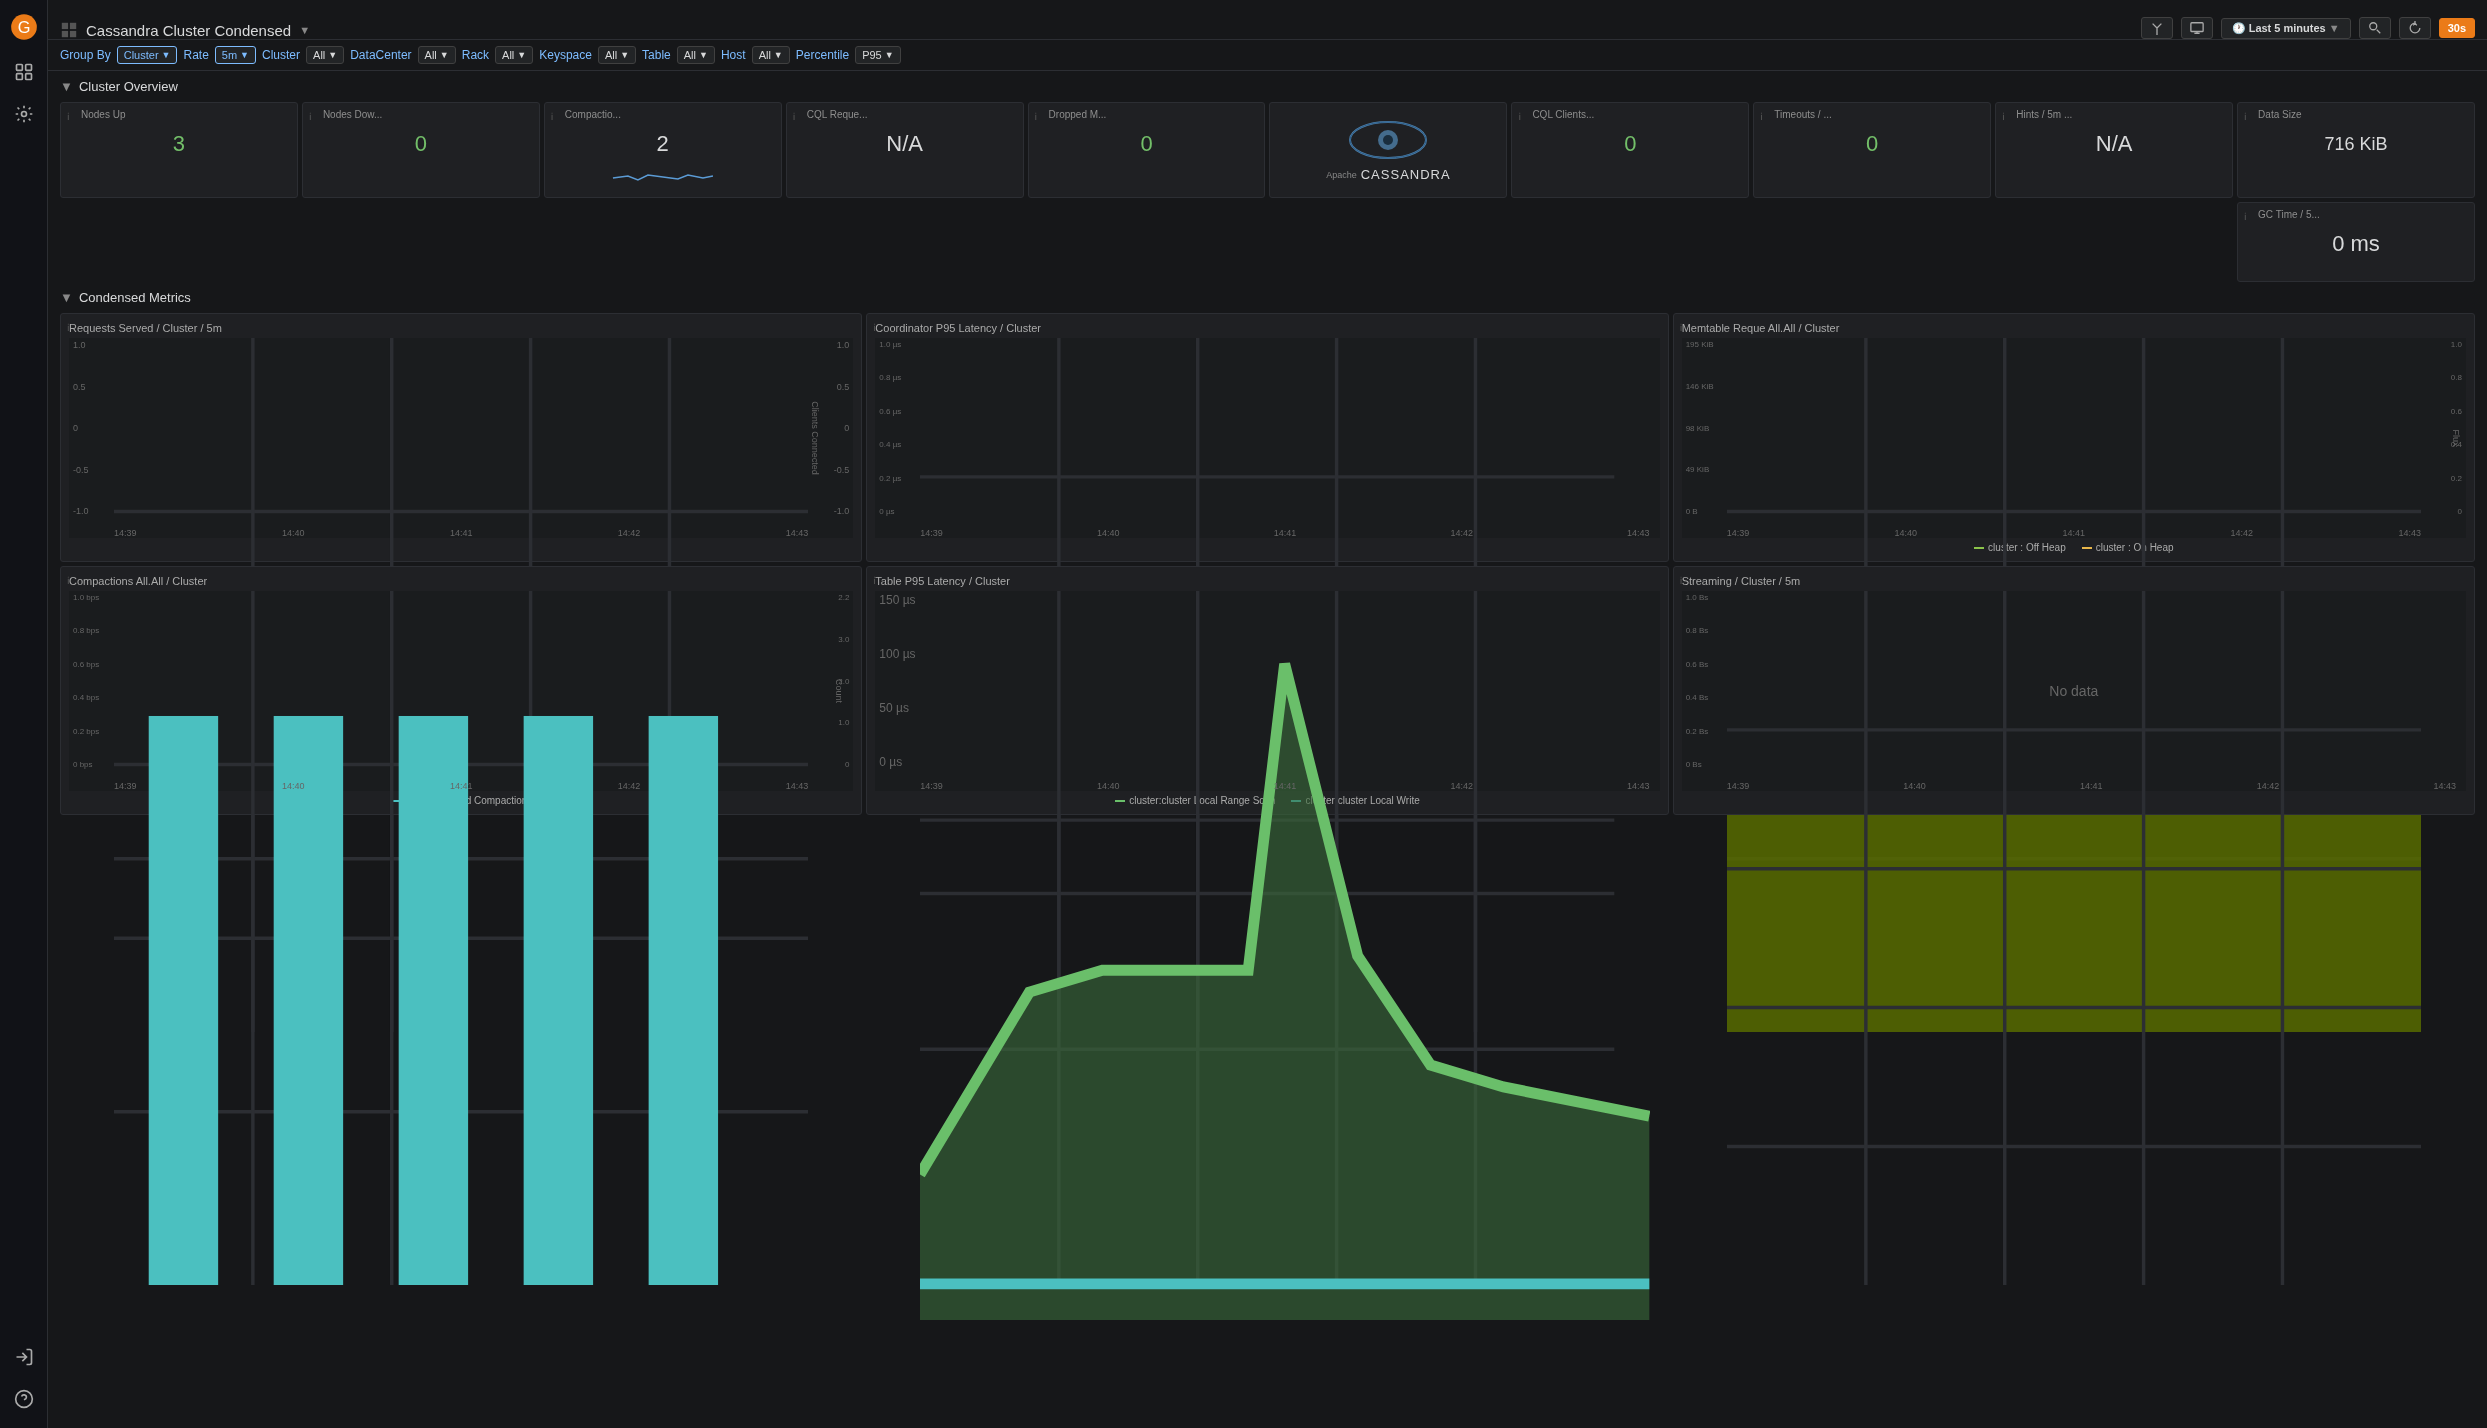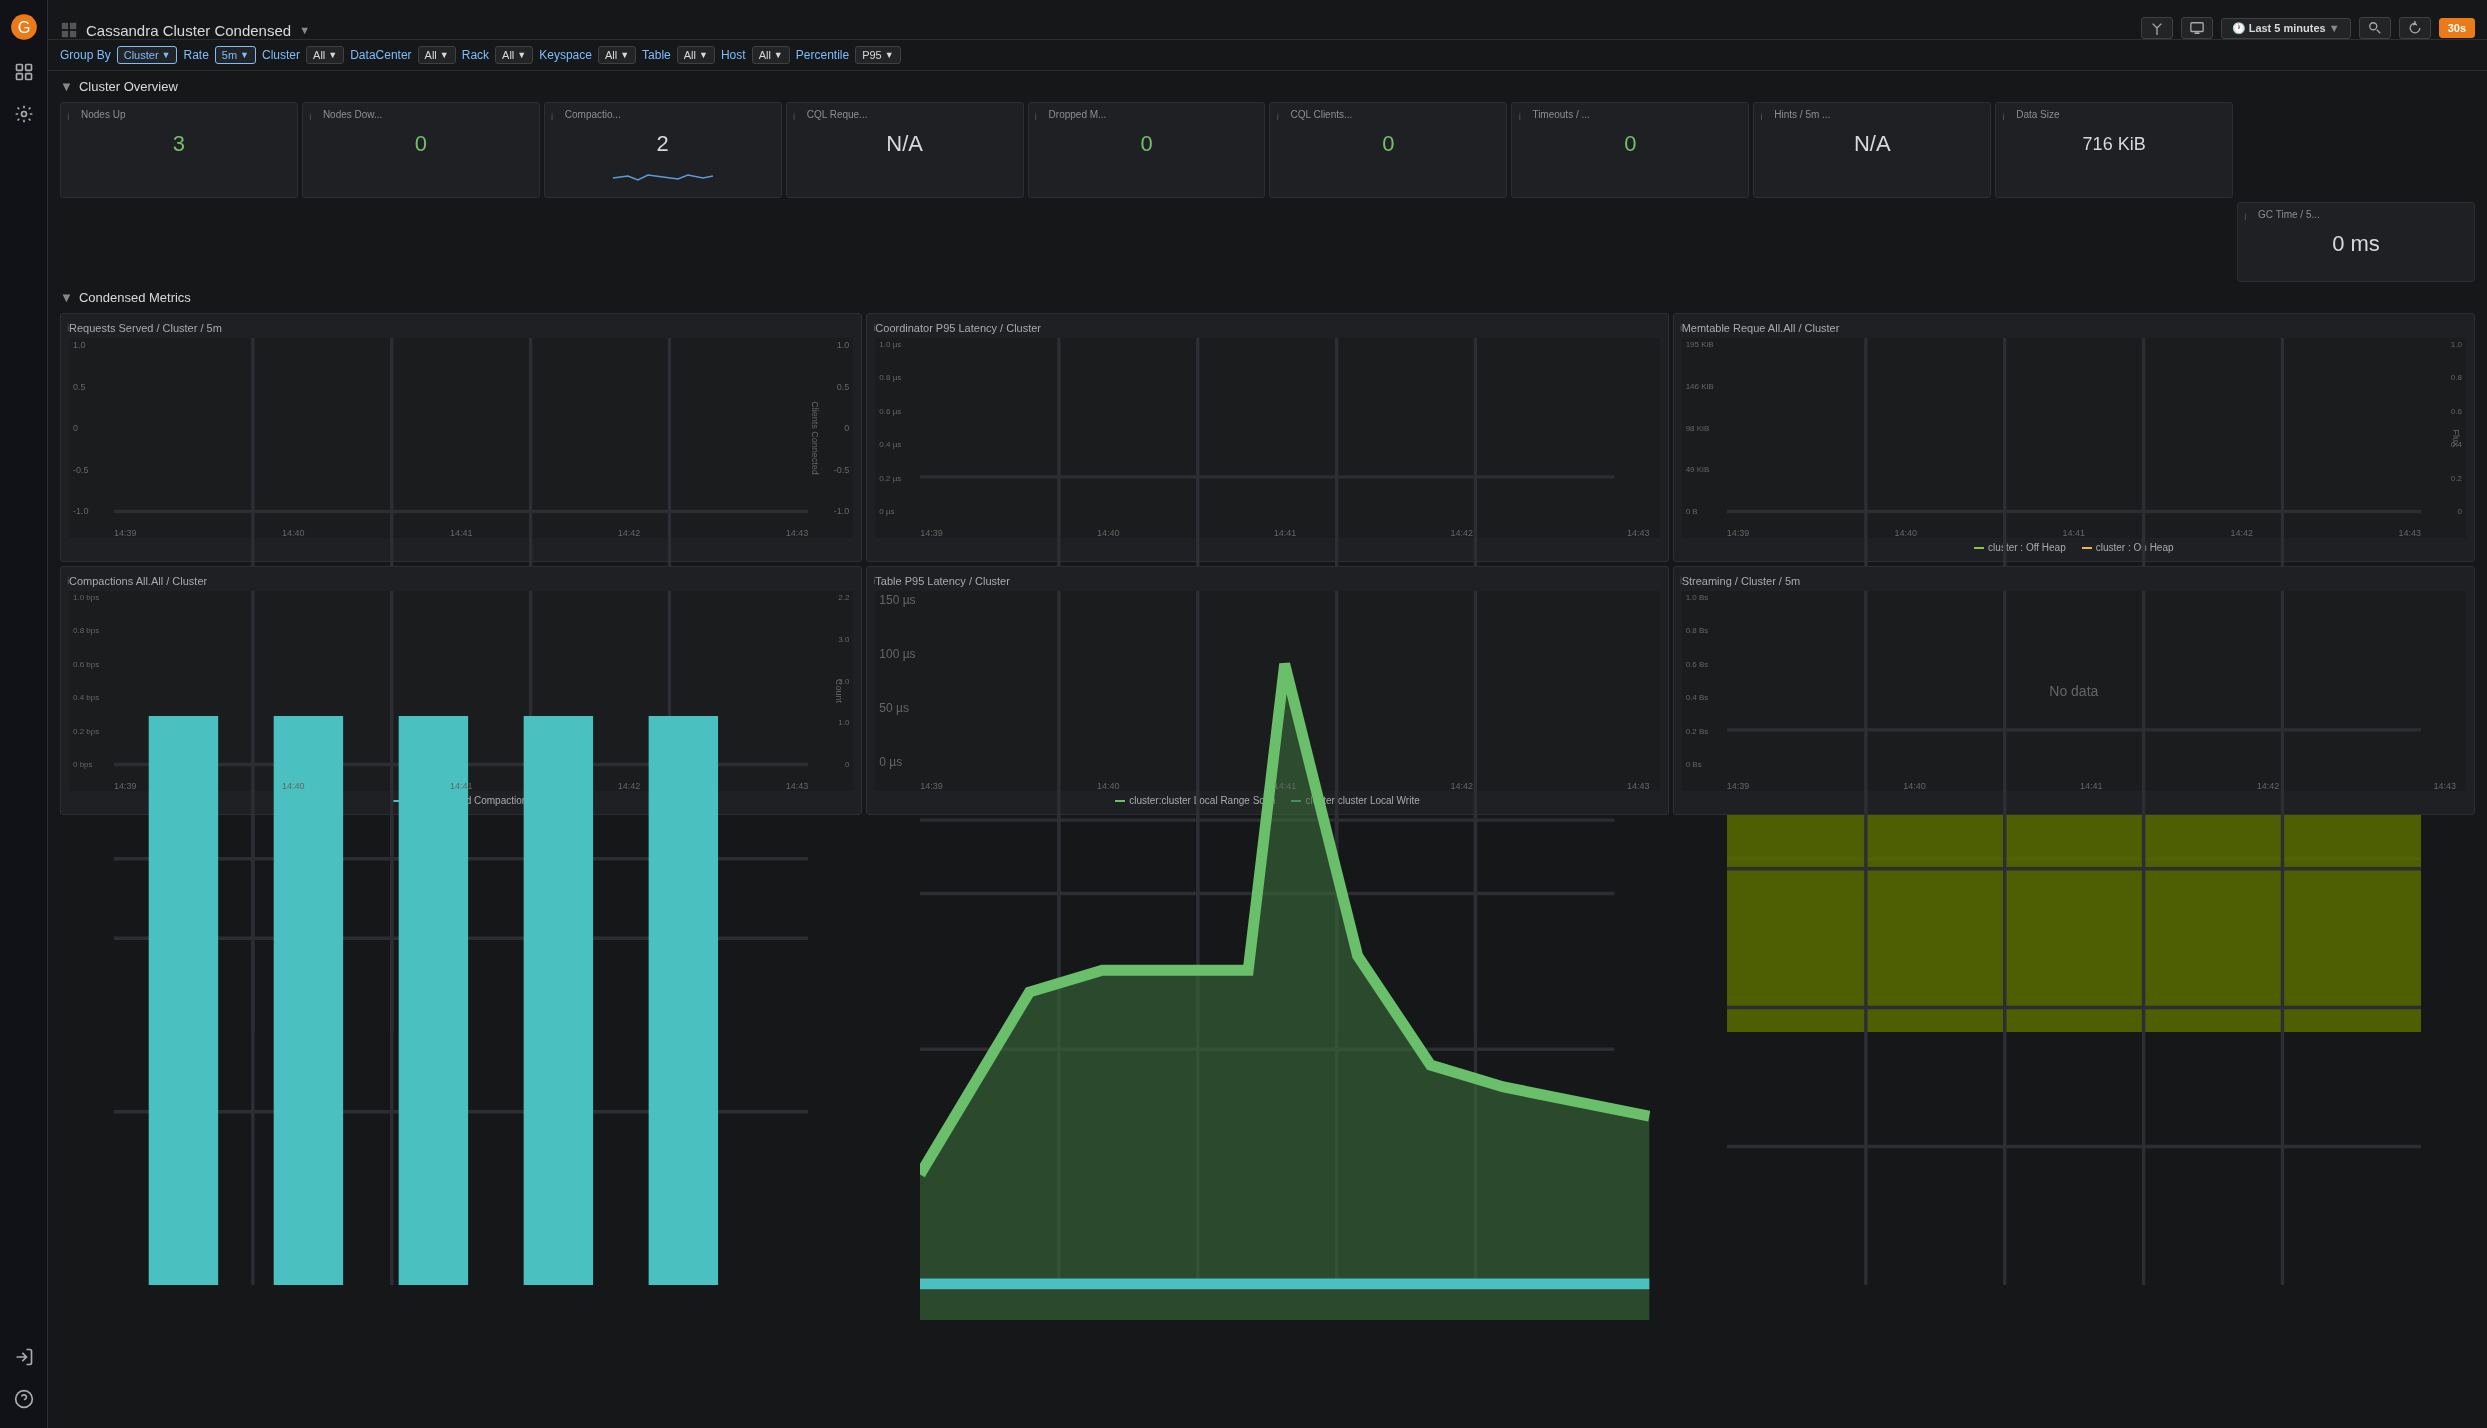--- a/index.html
+++ b/index.html
@@ -512,20 +512,35 @@
         <div class="stat-card-title stat-card-title-padded">CQL Reque...</div>
         <div class="stat-value stat-value-na">N/A</div>
       </div>
 
       <div class="stat-card">
         <span class="stat-card-icon">ℹ</span>
         <div class="stat-card-title stat-card-title-padded">Dropped M...</div>
         <div class="stat-value stat-value-green">0</div>
       </div>
 
+      <div class="cassandra-logo-card">
+        <div style="display:flex;flex-direction:column;align-items:center;gap:4px;">
+
+          <svg viewBox="0 0 80 45" width="80" height="45">
+            <ellipse cx="40" cy="22" rx="38" ry="18" fill="none" stroke="#4e7fa8" stroke-width="2"></ellipse>
+            <circle cx="40" cy="22" r="10" fill="#4e7fa8" opacity="0.8"></circle>
+            <circle cx="40" cy="22" r="5" fill="#1a2e3e"></circle>
+            <ellipse cx="40" cy="22" rx="38" ry="18" fill="none" stroke="#2d5e8a" stroke-width="1"></ellipse>
+          </svg>
+          <div style="display:flex;align-items:center;gap:4px;">
+            <span style="font-size:9px;color:#888;">Apache</span>
+            <span style="font-size:13px;font-weight:300;color:#d8d9da;letter-spacing:1px;">CASSANDRA</span>
+          </div>
+        </div>
+      </div>
 
       <div class="stat-card">
         <span class="stat-card-icon">ℹ</span>
         <div class="stat-card-title stat-card-title-padded">CQL Clients...</div>
         <div class="stat-value stat-value-green">0</div>
       </div>
 
       <div class="stat-card">
         <span class="stat-card-icon">ℹ</span>
         <div class="stat-card-title stat-card-title-padded">Timeouts / ...</div>

